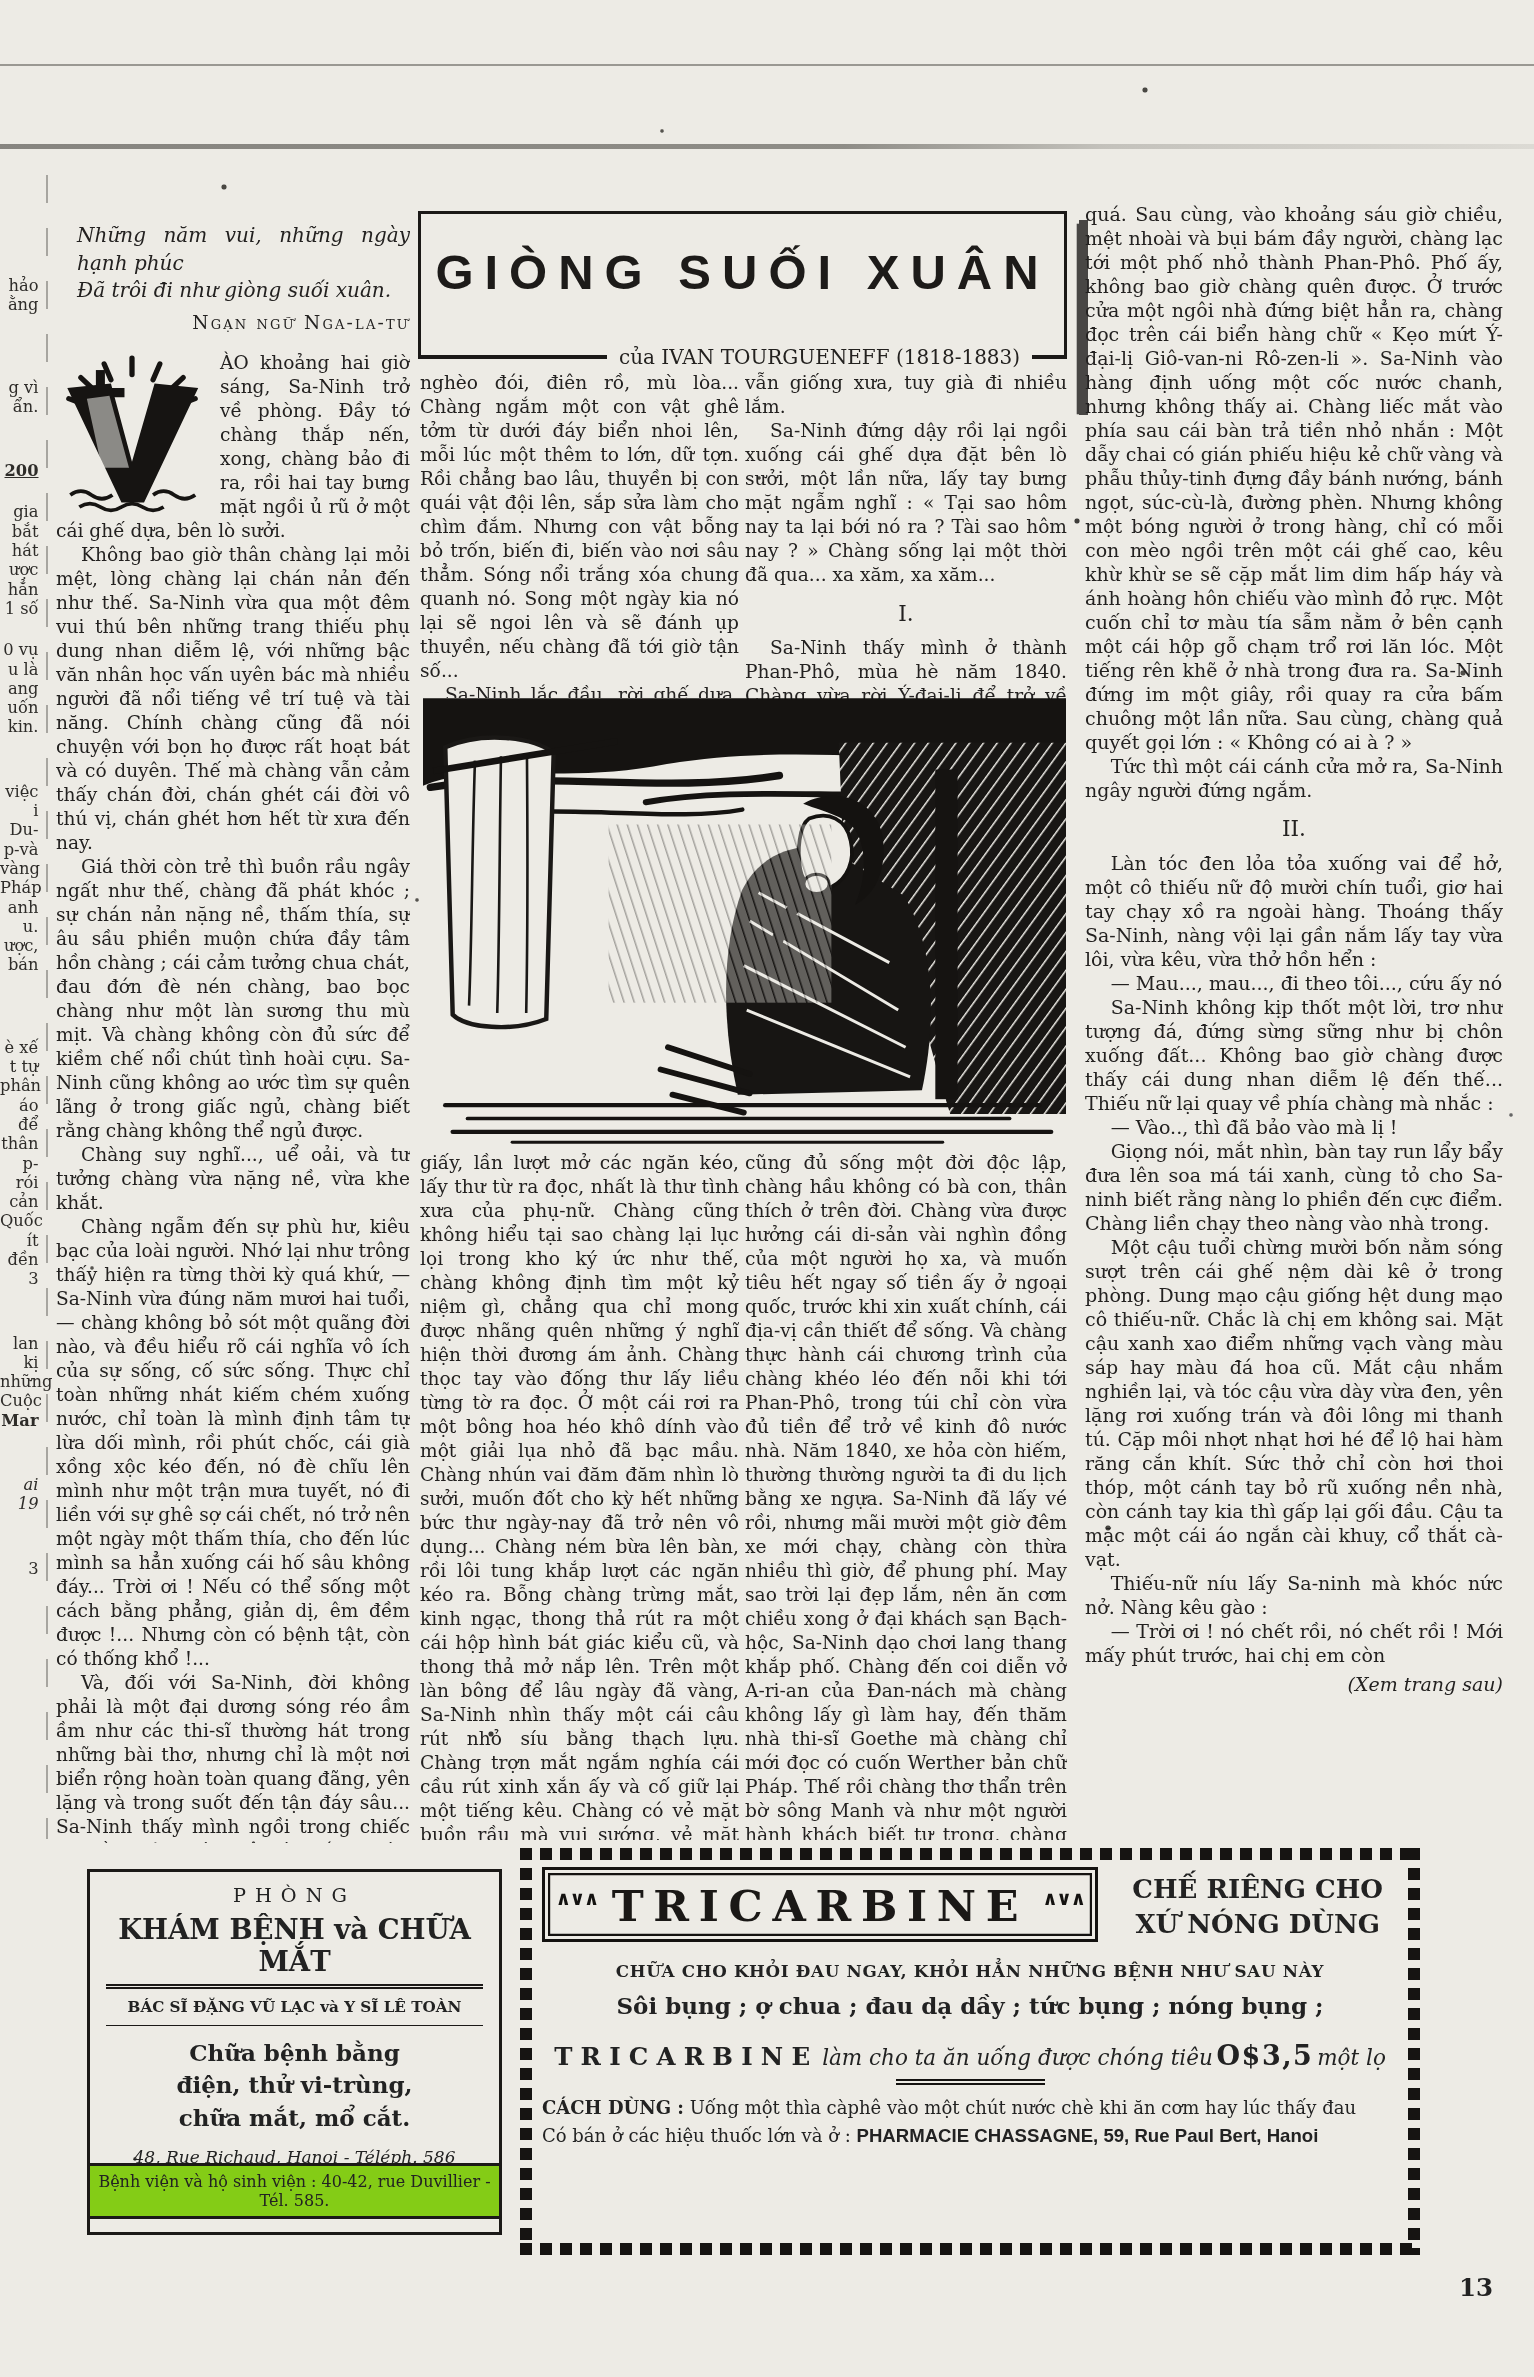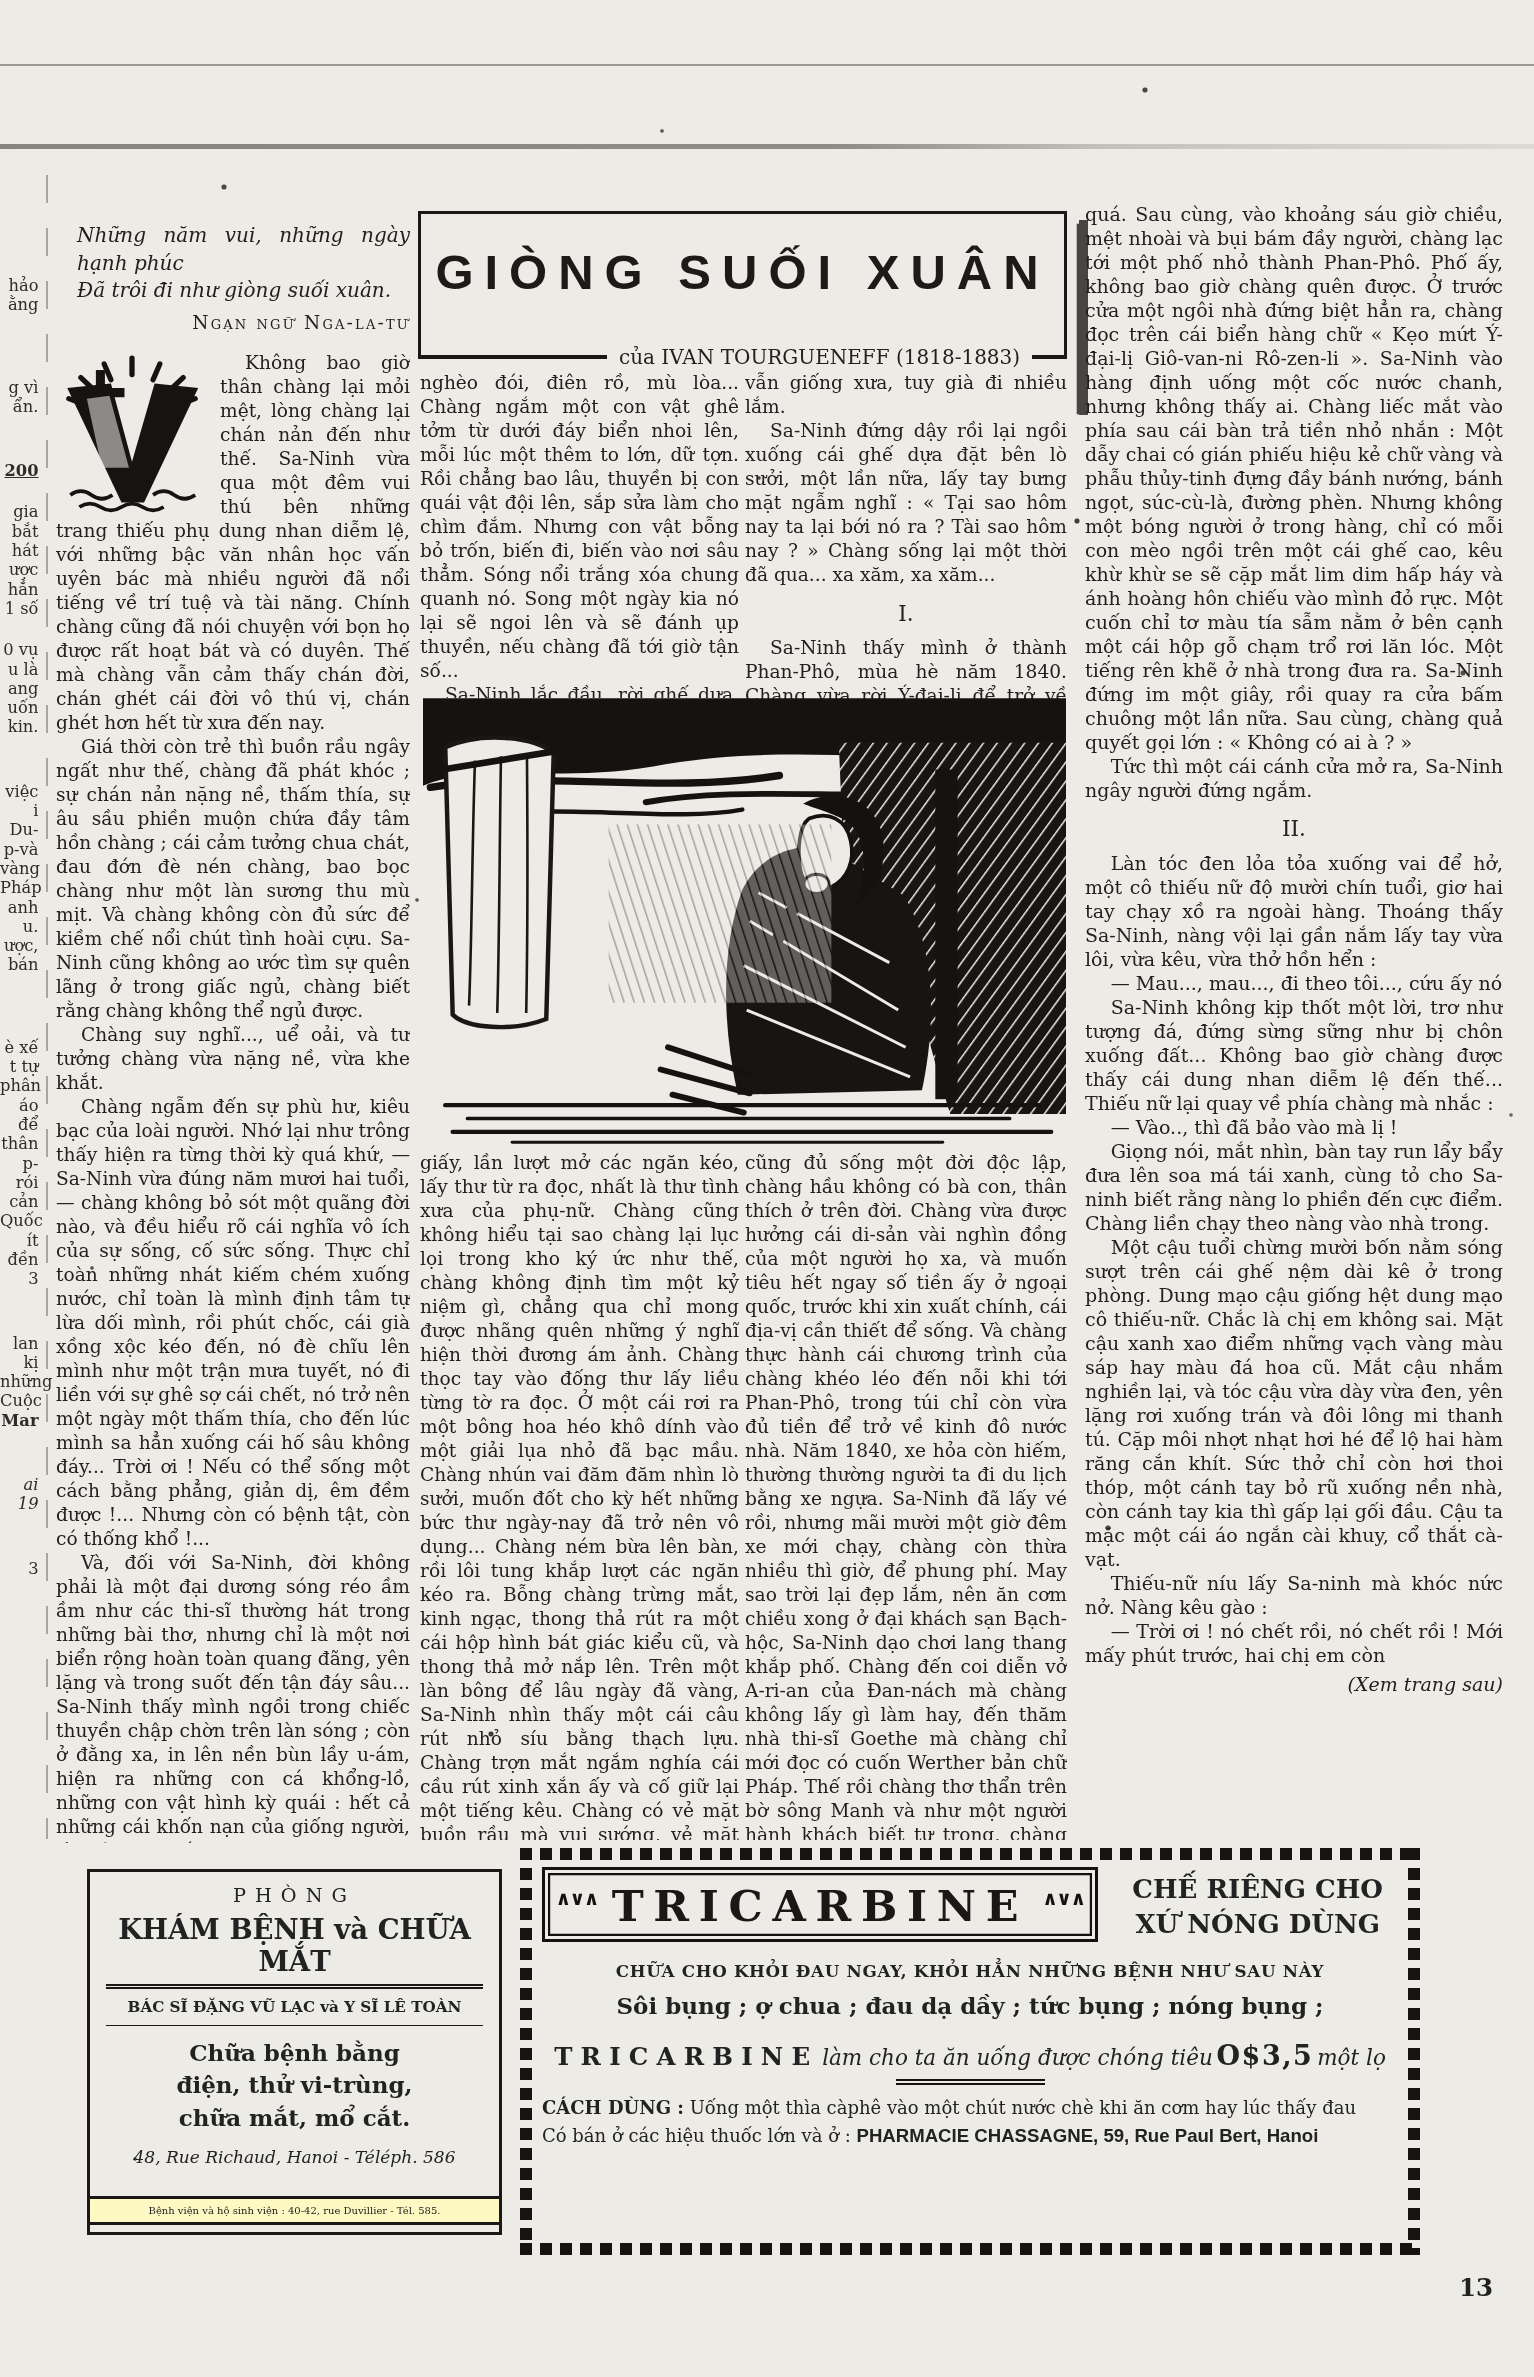--- a/index.html
+++ b/index.html
@@ -60,21 +60,21 @@
       text-align:center;padding:12px 16.3px 0;}
   .clinic-top{font-size:19.3px;letter-spacing:9px;margin:0;}
   .clinic-title{font-size:27.5px;font-weight:bold;margin:6px 0 0;padding-bottom:7.4px;
       border-bottom:5.2px double #1b1917;}
   .clinic-docs{font-size:15.2px;font-weight:bold;margin:9px 0 0;padding-bottom:9px;
       border-bottom:1.5px solid #1b1917;}
   .clinic-services{margin-top:10.4px;}
   .clinic-services p{font-size:23px;font-weight:bold;line-height:1.42;margin:0;}
   .clinic-address{font-style:italic;font-size:17px;margin-top:12px;}
   .clinic-footer{position:absolute;left:-3px;right:-3px;bottom:-3px;border:3px solid #1b1917;
-      padding:6px 3px;font-size:10px;background:#fef9c3;}
+      padding:6px 3px;font-size:16px;background:#84cc16;}
   
   .tric{left:520px;top:1848px;width:900px;height:407px;box-sizing:border-box;}
   .sqb{position:absolute;background:repeating-linear-gradient(90deg,#161412 0 12px,transparent 12px 20px);}
   .sqb.top{left:0;right:0;top:0;height:12px;}
   .sqb.bottom{left:0;right:0;bottom:0;height:12px;}
   .sqb.leftb,.sqb.rightb{top:0;bottom:0;width:12px;
       background:repeating-linear-gradient(180deg,#161412 0 12px,transparent 12px 20px);}
   .sqb.leftb{left:0;} .sqb.rightb{right:0;}
   .tric-inner{position:absolute;left:22px;right:22px;top:19.3px;}
   .banner-row{display:flex;gap:19.3px;align-items:stretch;}
@@ -185,20 +185,21 @@
           </g>
           <path d="M14,44 L72,38 L100,142 L130,38 L188,44 L116,196 L86,196 Z" fill="#161412"></path>
           <path d="M40,58 L70,54 L96,150 L60,150 Z" fill="#edebe5" opacity="0.55"></path>
           <g stroke="#161412" stroke-width="5" fill="none">
             <path d="M18,186 q14,-10 28,0 q14,10 28,0"></path>
             <path d="M128,186 q14,-10 28,0 q14,10 28,0"></path>
             <path d="M30,202 q14,-9 28,0 q14,9 28,0 q14,-9 28,0 q14,9 28,0"></path>
           </g>
         </svg>
       </span>
+    <p class="para noind">ÀO khoảng hai giờ sáng, Sa-Ninh trở về phòng. Đầy tớ chàng thắp nến, xong, chàng bảo đi ra, rồi hai tay bưng mặt ngồi ủ rũ ở một cái ghế dựa, bên lò sưởi.</p>
         <p class="para">Không bao giờ thân chàng lại mỏi mệt, lòng chàng lại chán nản đến như thế. Sa-Ninh vừa qua một đêm vui thú bên những trang thiếu phụ dung nhan diễm lệ, với những bậc văn nhân học vấn uyên bác mà nhiều người đã nổi tiếng về trí tuệ và tài năng. Chính chàng cũng đã nói chuyện với bọn họ được rất hoạt bát và có duyên. Thế mà chàng vẫn cảm thấy chán đời, chán ghét cái đời vô thú vị, chán ghét hơn hết từ xưa đến nay.</p>
         <p class="para">Giá thời còn trẻ thì buồn rầu ngây ngất như thế, chàng đã phát khóc ; sự chán nản nặng nề, thấm thía, sự âu sầu phiền muộn chứa đầy tâm hồn chàng ; cái cảm tưởng chua chát, đau đớn đè nén chàng, bao bọc chàng như một làn sương thu mù mịt. Và chàng không còn đủ sức để kiềm chế nổi chút tình hoài cựu. Sa-Ninh cũng không ao ước tìm sự quên lãng ở trong giấc ngủ, chàng biết rằng chàng không thể ngủ được.</p>
         <p class="para">Chàng suy nghĩ..., uể oải, và tư tưởng chàng vừa nặng nề, vừa khe khắt.</p>
         <p class="para">Chàng ngẫm đến sự phù hư, kiêu bạc của loài người. Nhớ lại như trông thấy hiện ra từng thời kỳ quá khứ, — Sa-Ninh vừa đúng năm mươi hai tuổi, — chàng không bỏ sót một quãng đời nào, và đều hiểu rõ cái nghĩa vô ích của sự sống, cố sức sống. Thực chỉ toàn những nhát kiếm chém xuống nước, chỉ toàn là mình định tâm tự lừa dối mình, rồi phút chốc, cái già xồng xộc kéo đến, nó đè chĩu lên mình như một trận mưa tuyết, nó đi liền với sự ghê sợ cái chết, nó trở nên một ngày một thấm thía, cho đến lúc mình sa hẳn xuống cái hố sâu không đáy... Trời ơi ! Nếu có thể sống một cách bằng phẳng, giản dị, êm đềm được !... Nhưng còn có bệnh tật, còn có thống khổ !...</p>
         <p class="para">Và, đối với Sa-Ninh, đời không phải là một đại dương sóng réo ầm ầm như các thi-sĩ thường hát trong những bài thơ, nhưng chỉ là một nơi biển rộng hoàn toàn quang đãng, yên lặng và trong suốt đến tận đáy sâu... Sa-Ninh thấy mình ngồi trong chiếc thuyền chập chờn trên làn sóng ; còn ở đằng xa, in lên nền bùn lầy u-ám, hiện ra những con cá khổng-lồ, những con vật hình kỳ quái : hết cả những cái khốn nạn của giống người, tàn tật, đau đớn,</p>
       </div>
   </div>
 
   <div class="col col2a">
       <p class="para noind">nghèo đói, điên rồ, mù lòa... Chàng ngắm một con vật ghê tởm từ dưới đáy biển nhoi lên, mỗi lúc một thêm to lớn, dữ tợn. Rồi chẳng bao lâu, thuyền bị con quái vật đội lên, sắp sửa làm cho chìm đắm. Nhưng con vật bỗng bỏ trốn, biến đi, biến vào nơi sâu thẳm. Sóng nổi trắng xóa chung quanh nó. Song một ngày kia nó lại sẽ ngoi lên và sẽ đánh ụp thuyền, nếu chàng đã tới giờ tận số...</p>

